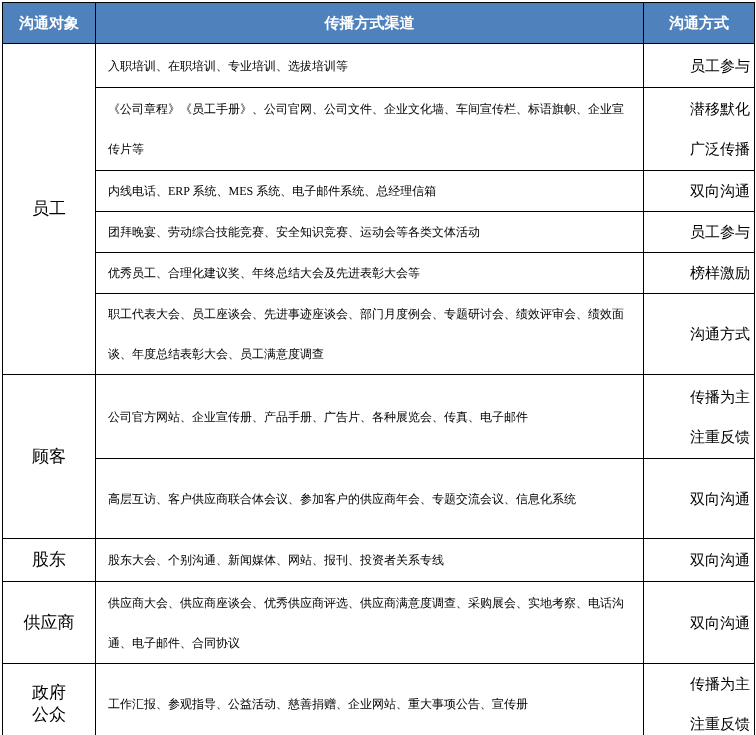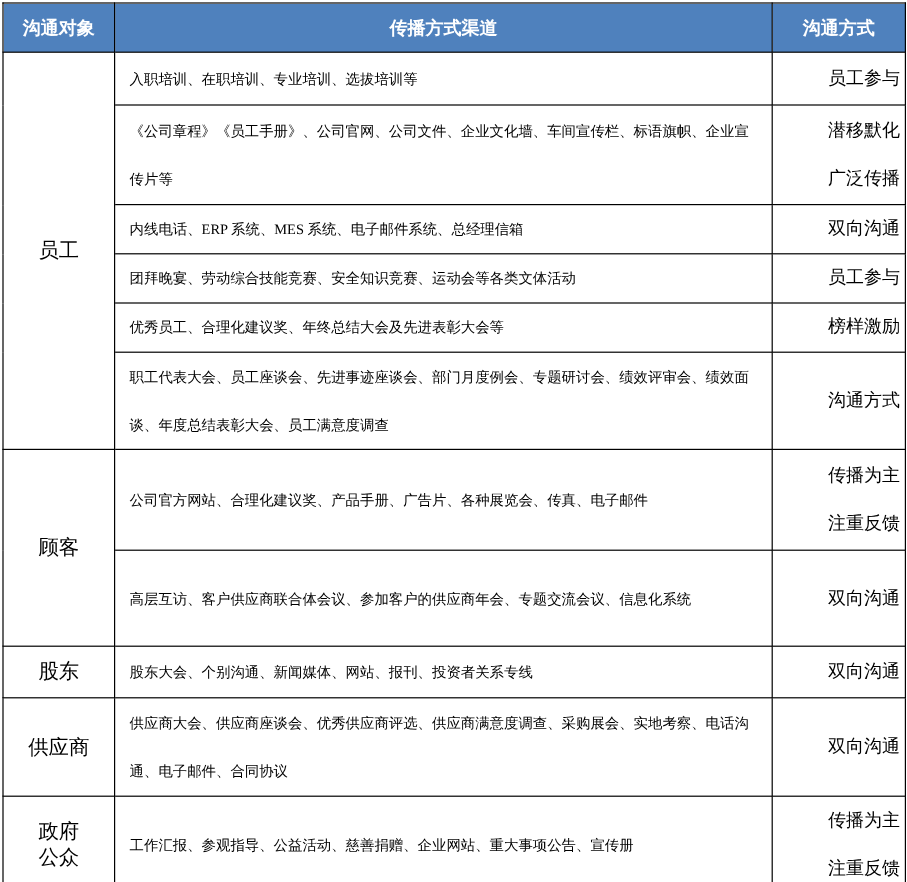--- a/index.html
+++ b/index.html
@@ -100,21 +100,21 @@
         <td class="ch">优秀员工、合理化建议奖、年终总结大会及先进表彰大会等</td>
         <td class="mt">榜样激励</td>
       </tr>
       <tr style="height:76px">
         <td class="ch">职工代表大会、员工座谈会、先进事迹座谈会、部门月度例会、专题研讨会、绩效评审会、绩效面谈、年度总结表彰大会、员工满意度调查</td>
         <td class="mt">沟通方式</td>
       </tr>
 
       <tr style="height:84px">
         <td class="aud" rowspan="2">顾客</td>
-        <td class="ch">公司官方网站、合理化建议奖、产品手册、广告片、各种展览会、传真、电子邮件</td>
+        <td class="ch">公司官方网站、企业宣传册、产品手册、广告片、各种展览会、传真、电子邮件</td>
         <td class="mt">传播为主
 注重反馈</td>
       </tr>
       <tr style="height:80px">
         <td class="ch">高层互访、客户供应商联合体会议、参加客户的供应商年会、专题交流会议、信息化系统</td>
         <td class="mt">双向沟通</td>
       </tr>
 
       <tr style="height:43px">
         <td class="aud">股东</td>

